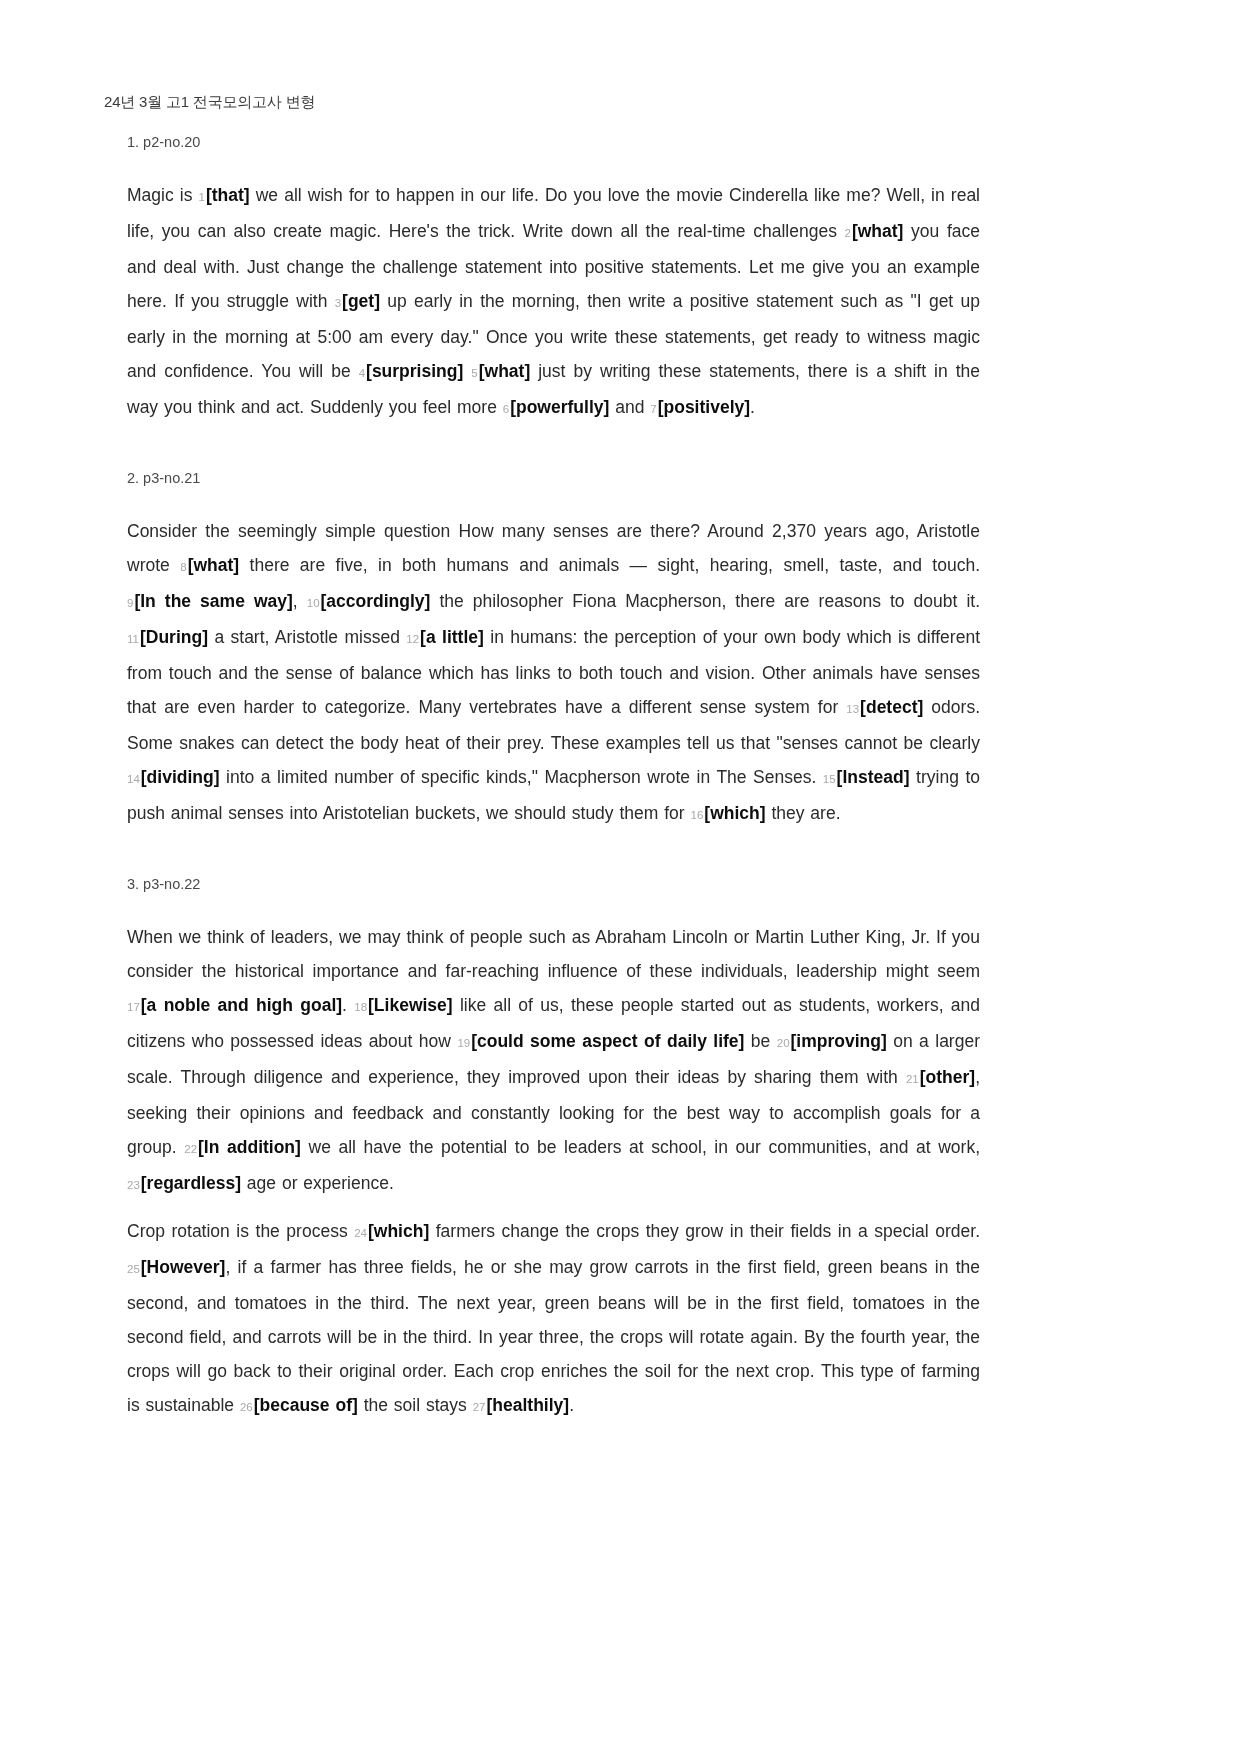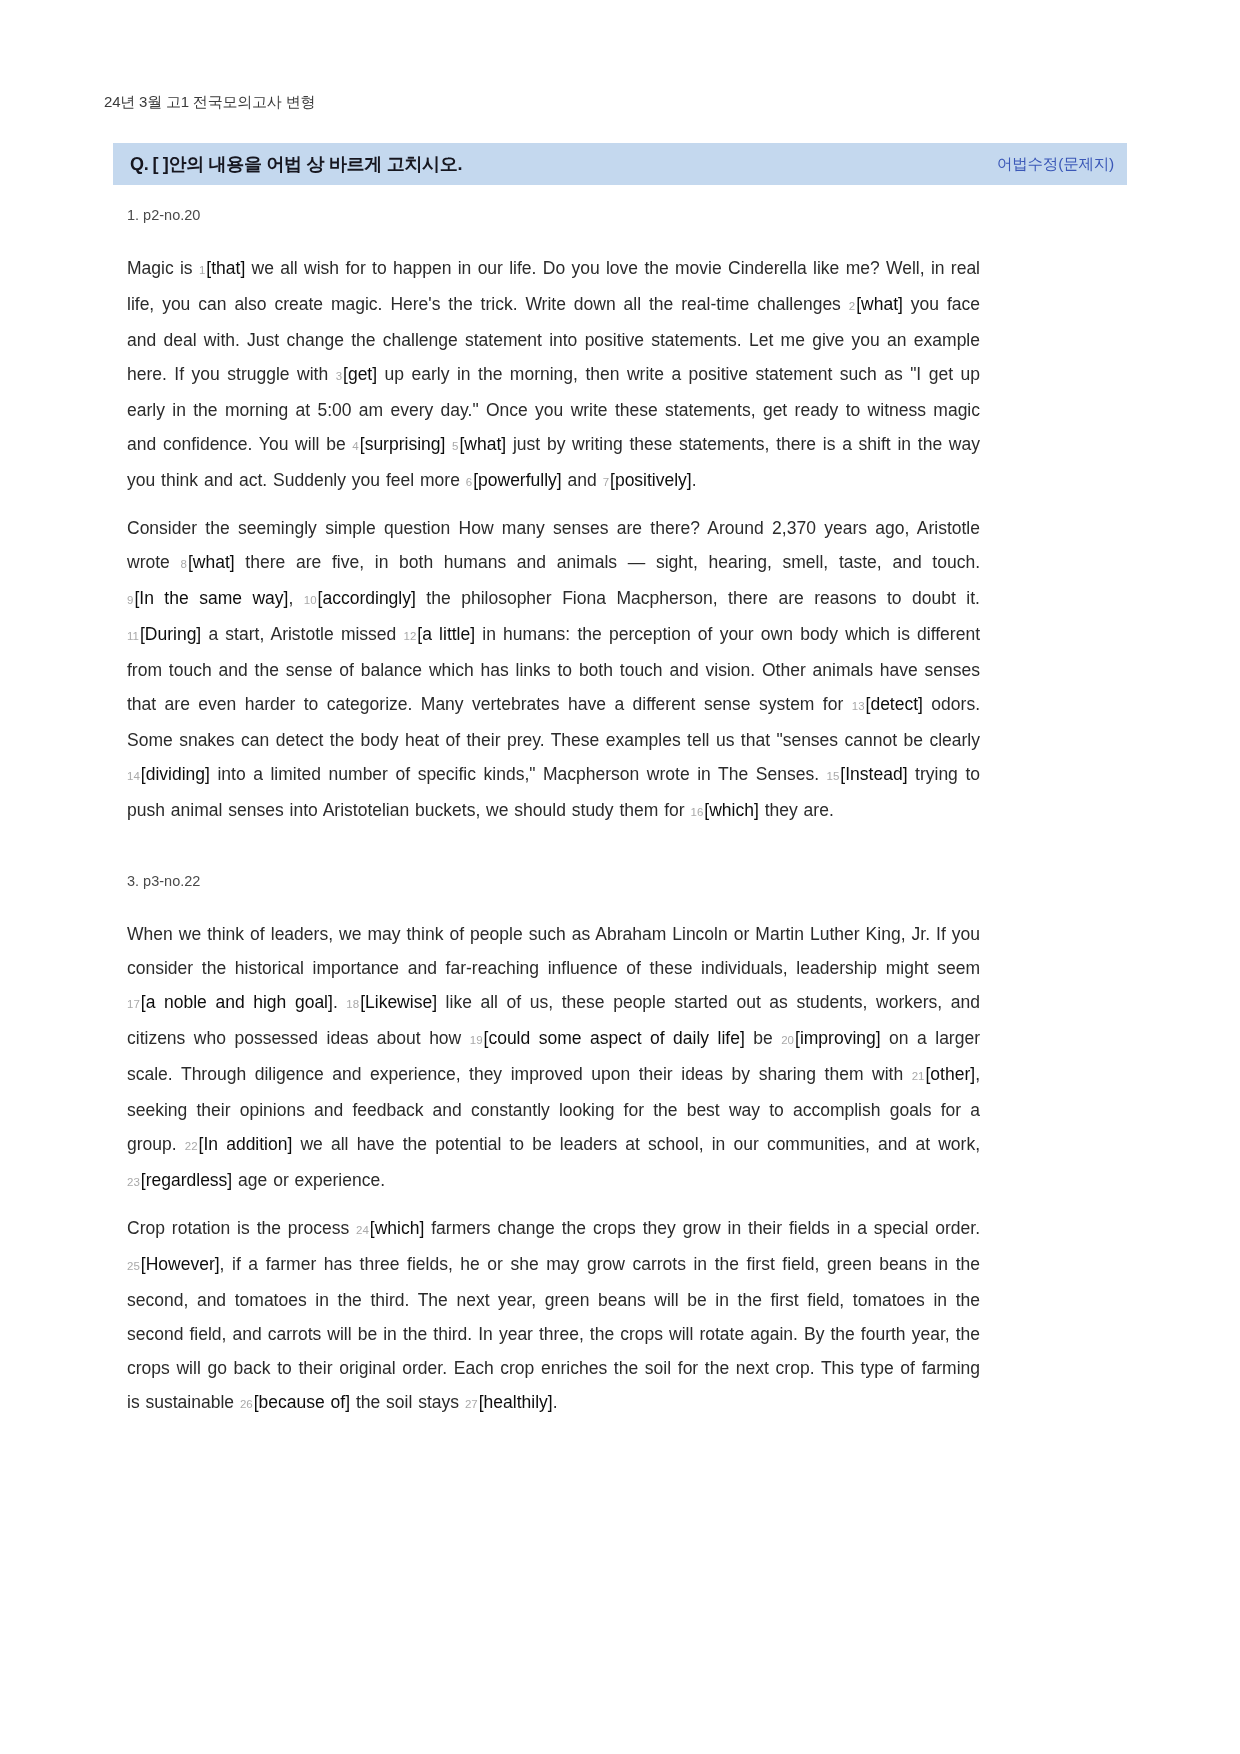--- a/index.html
+++ b/index.html
@@ -73,46 +73,41 @@
     color: #2b2b2b;
     word-spacing: 1px;
   }
   .item-wrap { white-space: nowrap; }
   .num {
     font-size: 11.5px;
     color: #a9a9a9;
     padding-right: 1px;
   }
   .item {
-    font-weight: 400;
+    font-weight: 700;
     color: #0d0d0d;
   }
 </style>
 </head>
 <body>
 
 <div class="page">
 
   <div class="header-note">24년 3월 고1 전국모의고사 변형</div>
 
-  <div class="q-bar">
-    <div class="q-title">
-      <span class="q-prefix">Q.</span><span>[ ]안의 내용을 어법 상 바르게 고치시오.</span>
-    </div>
-    <div class="q-tag">어법수정(문제지)</div>
-  </div>
 
   <div class="passages">
 
     <section class="passage">
       <div class="passage-label">1. p2-no.20</div>
       <p class="passage-text"><span>Magic is </span><span class="item-wrap"><span class="num">1</span><b class="item">[that]</b></span><span> we all wish for to happen in our life. Do you love the movie Cinderella like me? Well, in real life, you can also create magic. Here's the trick. Write down all the real-time challenges </span><span class="item-wrap"><span class="num">2</span><b class="item">[what]</b></span><span> you face and deal with. Just change the challenge statement into positive statements. Let me give you an example here. If you struggle with </span><span class="item-wrap"><span class="num">3</span><b class="item">[get]</b></span><span> up early in the morning, then write a positive statement such as "I get up early in the morning at 5:00 am every day." Once you write these statements, get ready to witness magic and confidence. You will be </span><span class="item-wrap"><span class="num">4</span><b class="item">[surprising]</b></span><span> </span><span class="item-wrap"><span class="num">5</span><b class="item">[what]</b></span><span> just by writing these statements, there is a shift in the way you think and act. Suddenly you feel more </span><span class="item-wrap"><span class="num">6</span><b class="item">[powerfully]</b></span><span> and </span><span class="item-wrap"><span class="num">7</span><b class="item">[positively]</b></span><span>.</span></p>
     </section>
 
     <section class="passage">
+      <div class="passage-label">2. p3-no.21</div>
       <p class="passage-text"><span>Consider the seemingly simple question How many senses are there? Around 2,370 years ago, Aristotle wrote </span><span class="item-wrap"><span class="num">8</span><b class="item">[what]</b></span><span> there are five, in both humans and animals — sight, hearing, smell, taste, and touch. </span><span class="item-wrap"><span class="num">9</span><b class="item">[In the same way]</b></span><span>, </span><span class="item-wrap"><span class="num">10</span><b class="item">[accordingly]</b></span><span> the philosopher Fiona Macpherson, there are reasons to doubt it. </span><span class="item-wrap"><span class="num">11</span><b class="item">[During]</b></span><span> a start, Aristotle missed </span><span class="item-wrap"><span class="num">12</span><b class="item">[a little]</b></span><span> in humans: the perception of your own body which is different from touch and the sense of balance which has links to both touch and vision. Other animals have senses that are even harder to categorize. Many vertebrates have a different sense system for </span><span class="item-wrap"><span class="num">13</span><b class="item">[detect]</b></span><span> odors. Some snakes can detect the body heat of their prey. These examples tell us that "senses cannot be clearly </span><span class="item-wrap"><span class="num">14</span><b class="item">[dividing]</b></span><span> into a limited number of specific kinds," Macpherson wrote in The Senses. </span><span class="item-wrap"><span class="num">15</span><b class="item">[Instead]</b></span><span> trying to push animal senses into Aristotelian buckets, we should study them for </span><span class="item-wrap"><span class="num">16</span><b class="item">[which]</b></span><span> they are.</span></p>
     </section>
 
     <section class="passage">
       <div class="passage-label">3. p3-no.22</div>
       <p class="passage-text"><span>When we think of leaders, we may think of people such as Abraham Lincoln or Martin Luther King, Jr. If you consider the historical importance and far-reaching influence of these individuals, leadership might seem </span><span class="item-wrap"><span class="num">17</span><b class="item">[a noble and high goal]</b></span><span>. </span><span class="item-wrap"><span class="num">18</span><b class="item">[Likewise]</b></span><span> like all of us, these people started out as students, workers, and citizens who possessed ideas about how </span><span class="item-wrap"><span class="num">19</span><b class="item">[could some aspect of daily life]</b></span><span> be </span><span class="item-wrap"><span class="num">20</span><b class="item">[improving]</b></span><span> on a larger scale. Through diligence and experience, they improved upon their ideas by sharing them with </span><span class="item-wrap"><span class="num">21</span><b class="item">[other]</b></span><span>, seeking their opinions and feedback and constantly looking for the best way to accomplish goals for a group. </span><span class="item-wrap"><span class="num">22</span><b class="item">[In addition]</b></span><span> we all have the potential to be leaders at school, in our communities, and at work, </span><span class="item-wrap"><span class="num">23</span><b class="item">[regardless]</b></span><span> age or experience.</span></p>
     </section>
 
     <section class="passage">
       <p class="passage-text"><span>Crop rotation is the process </span><span class="item-wrap"><span class="num">24</span><b class="item">[which]</b></span><span> farmers change the crops they grow in their fields in a special order. </span><span class="item-wrap"><span class="num">25</span><b class="item">[However]</b></span><span>, if a farmer has three fields, he or she may grow carrots in the first field, green beans in the second, and tomatoes in the third. The next year, green beans will be in the first field, tomatoes in the second field, and carrots will be in the third. In year three, the crops will rotate again. By the fourth year, the crops will go back to their original order. Each crop enriches the soil for the next crop. This type of farming is sustainable </span><span class="item-wrap"><span class="num">26</span><b class="item">[because of]</b></span><span> the soil stays </span><span class="item-wrap"><span class="num">27</span><b class="item">[healthily]</b></span><span>.</span></p>

